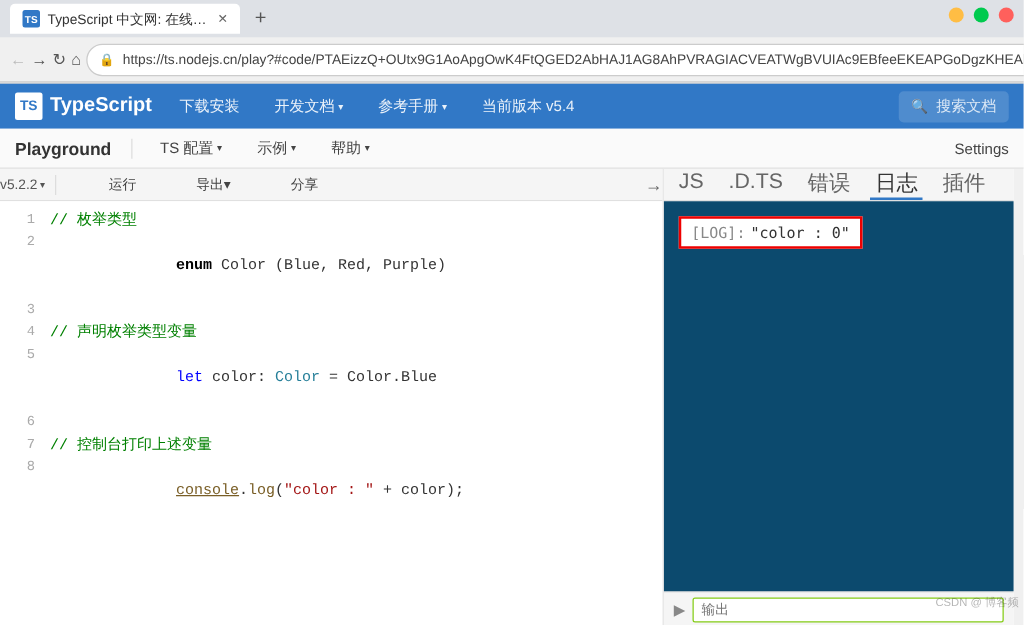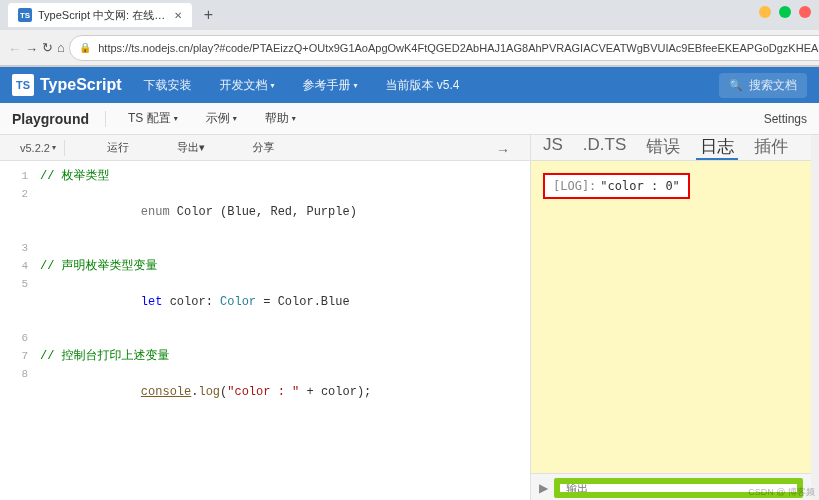--- a/index.html
+++ b/index.html
@@ -36,52 +36,52 @@
     
     .playground-toolbar { display: flex; align-items: center; height: 32px; padding: 0 12px; border-bottom: 1px solid #e0e0e0; background: #fafafa; gap: 16px; }
     .playground-title { font-size: 14px; font-weight: 600; color: #333; }
     .toolbar-sep { width: 1px; height: 16px; background: #ddd; }
     .toolbar-item { font-size: 12px; color: #444; cursor: pointer; padding: 2px 6px; display: flex; align-items: center; gap: 3px; }
     .settings-link { margin-left: auto; font-size: 12px; color: #444; cursor: pointer; }
 
     
     .editor-area { display: flex; flex: 1; overflow: hidden; }
     .editor-pane { flex: 1; display: flex; flex-direction: column; border-right: 1px solid #e0e0e0; overflow: hidden; }
-    .editor-toolbar { display: flex; align-items: center; height: 26px; padding: 0 20px; border-bottom: 1px solid #e0e0e0; background: #f5f5f5; gap: 8px; }
+    .editor-toolbar { display: flex; align-items: center; height: 26px; padding: 0 0; border-bottom: 1px solid #e0e0e0; background: #f5f5f5; gap: 8px; }
     .editor-version { font-size: 11px; color: #555; cursor: pointer; display: flex; align-items: center; gap: 2px; }
     .editor-btn { font-size: 11px; color: #444; cursor: pointer; padding: 2px 6px; margin-left: 28px; }
     .collapse-btn { margin-left: auto; font-size: 14px; color: #666; cursor: pointer; }
 
     
     .code-editor { flex: 1; background: #fff; overflow: hidden; position: relative; }
     .code-lines { padding: 6px 0; font-family: 'Consolas', 'Courier New', monospace; font-size: 12px; line-height: 18px; }
     .code-line { display: flex; align-items: flex-start; padding: 0 8px; }
     .line-num { width: 20px; color: #aaa; text-align: right; margin-right: 12px; user-select: none; font-size: 11px; flex-shrink: 0; }
     .line-content { flex: 1; white-space: pre; color: #333; }
     .c-comment { color: #008000; }
 
     
     .output-pane { width: 280px; display: flex; flex-direction: column; overflow: hidden; }
     .output-tabs { display: flex; height: 26px; border-bottom: 1px solid #e0e0e0; background: #f5f5f5; align-items: center; padding: 0 8px; gap: 12px; }
     .output-tab { font-size: 17px; color: #666; cursor: pointer; padding: 0 4px; height: 100%; display: flex; align-items: flex-start; }
     .output-tab.active { color: #333; border-bottom: 2px solid #3178c6; font-weight: 500; }
-    .output-content { flex: 1; padding: 8px; overflow: auto; background: #fef9c3; position: relative; text-decoration: underline; }
+    .output-content { flex: 1; padding: 8px; overflow: auto; background: #0c4a6e; position: relative; text-decoration: underline; }
     .log-entry { display: inline-flex; align-items: center; padding: 4px 8px; border: 2px solid #e00; background: #fff; font-family: 'Consolas', monospace; font-size: 12px; color: #333; margin: 4px; }
     .log-prefix { color: #888; margin-right: 4px; }
     .output-input-bar { height: 28px; border-top: 1px solid #e0e0e0; display: flex; align-items: center; padding: 0 8px; gap: 6px; background: #f5f5f5; }
-    .output-input { flex: 1; height: 20px; border: 6px solid #84cc16; border-radius: 2px; padding: 0 6px; font-size: 11px; background: #fff; }
+    .output-input { flex: 1; height: 20px; border: 1px solid #84cc16; border-radius: 2px; padding: 0 6px; font-size: 11px; background: #fff; }
     .output-run-icon { color: #888; font-size: 12px; cursor: pointer; }
 
     
     .editor-scroll { width: 8px; background: #f0f0f0; }
 
     .chevron { font-size: 8px; }
 
     
-    .watermark { position: absolute; bottom: 1px; right: 4px; font-size: 9px; color: rgba(0,0,0,0.3); }
+    .watermark { position: absolute; bottom: 11px; right: 4px; font-size: 9px; color: rgba(0,0,0,0.3); }
 
     .ts-site-container { display: flex; flex-direction: column; height: calc(500px - 66px); }
   </style>
 </head>
 <body>
 
 <div class="browser-chrome">
   <div class="tab-bar-wrapper">
     <div class="tab-bar">
       <div class="browser-tab">
@@ -177,21 +177,21 @@
         <div class="code-lines">
 
           <div class="code-line">
             <span class="line-num">1</span>
             <span class="line-content c-comment">// 枚举类型</span>
           </div>
 
           <div class="code-line">
             <span class="line-num">2</span>
             <span class="line-content">
-              <span style="color:#737373;">enum</span><span style="color:#333;"> Color (Blue, Red, Purple)</span>
+              <span style="color:#000000;font-weight:bold;">enum</span><span style="color:#333;"> Color (Blue, Red, Purple)</span>
             </span>
           </div>
 
           <div class="code-line">
             <span class="line-num">3</span>
             <span class="line-content">&nbsp;</span>
           </div>
 
           <div class="code-line">
             <span class="line-num">4</span>

